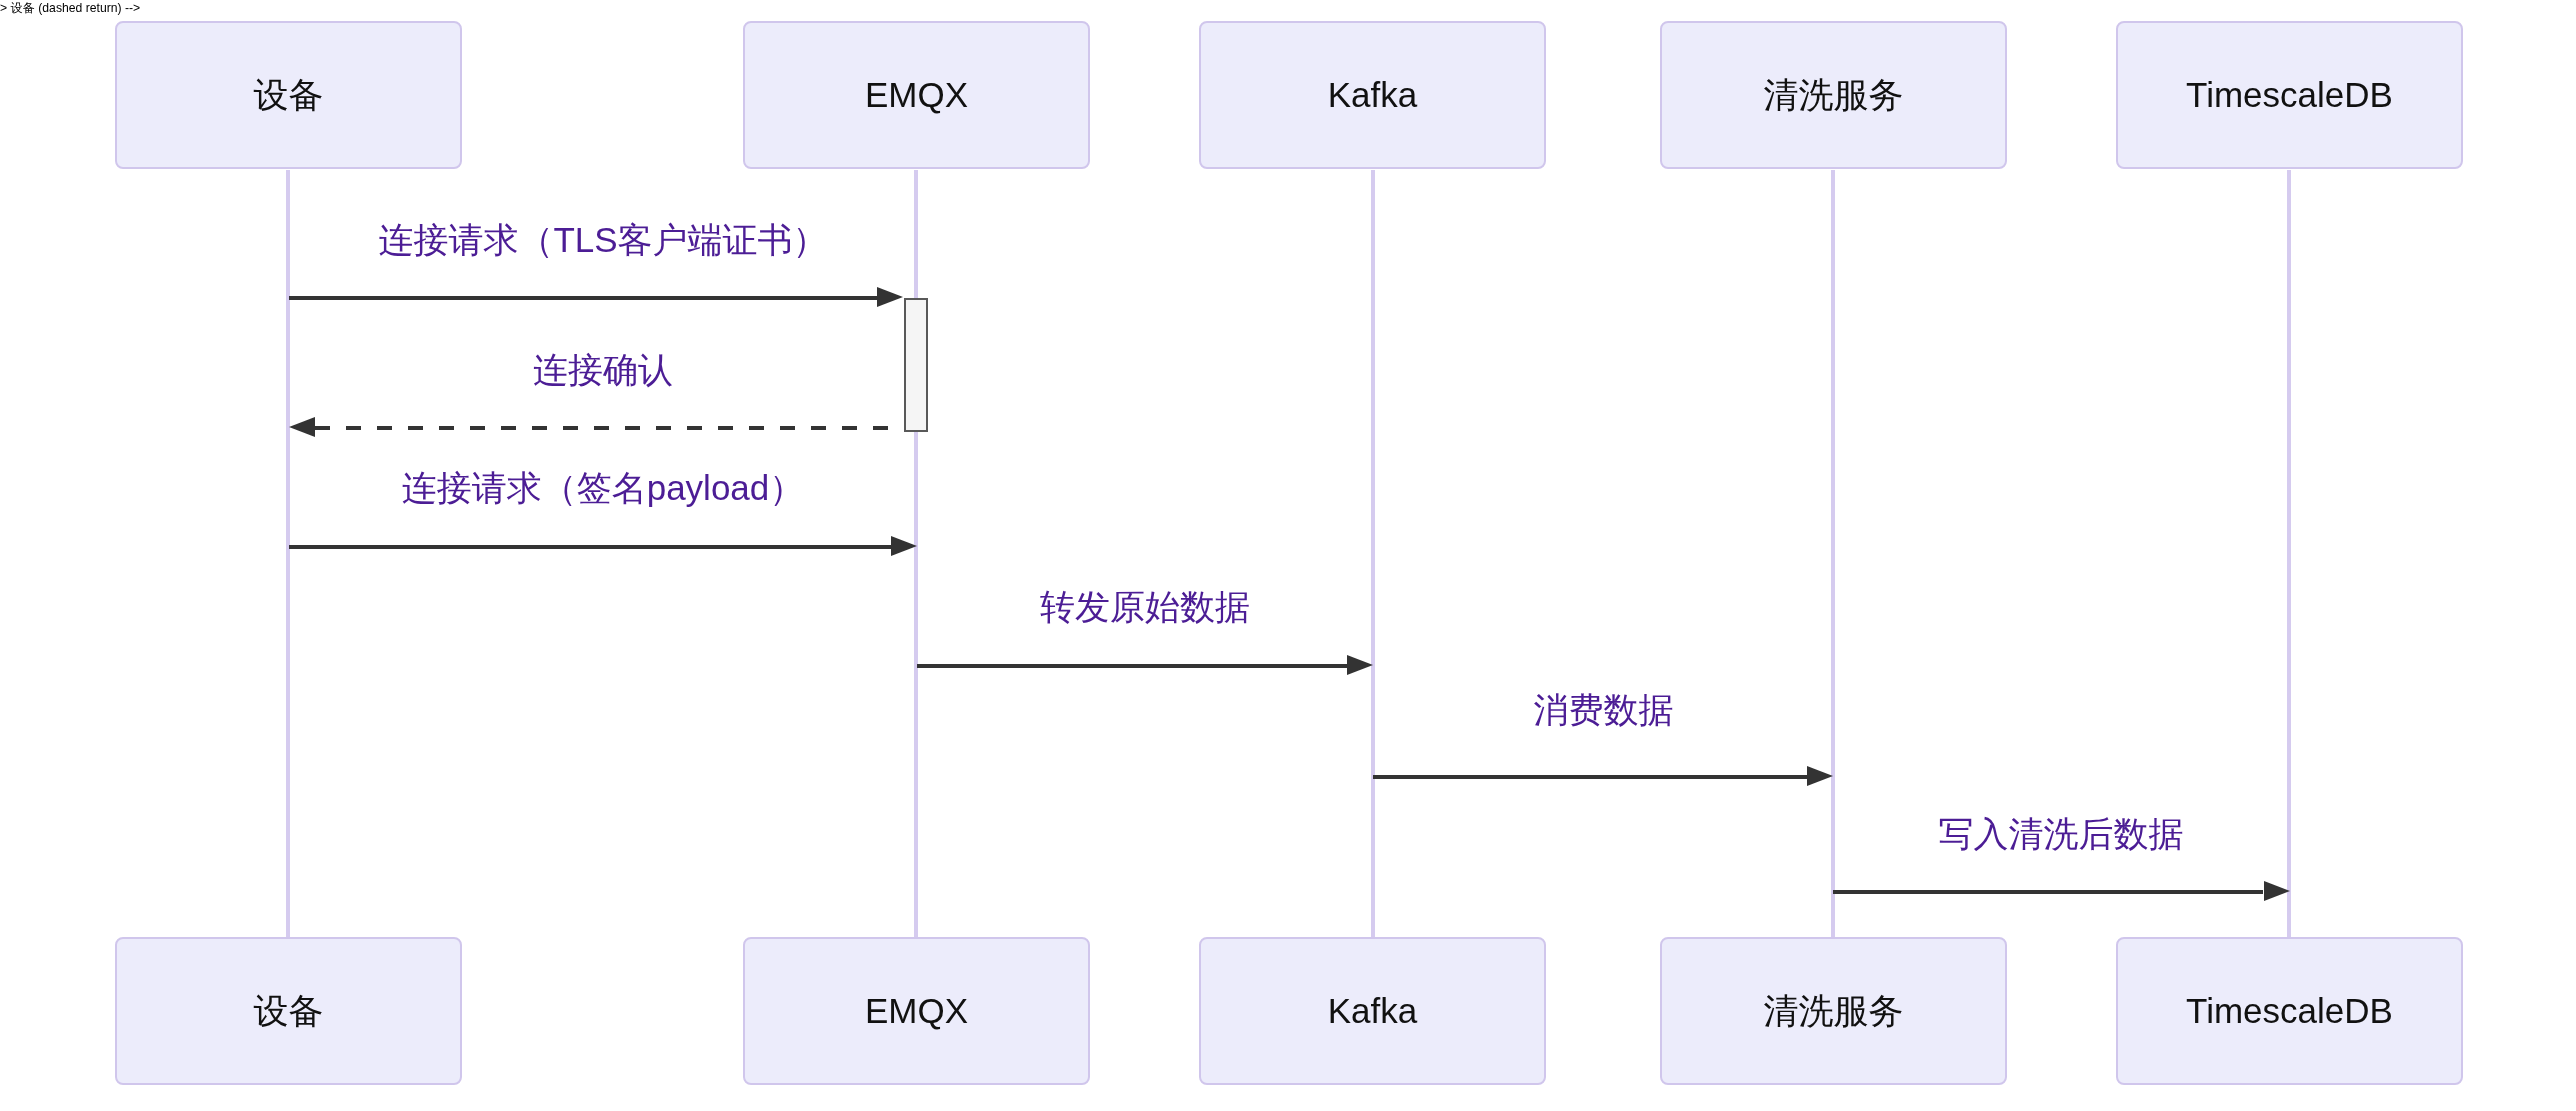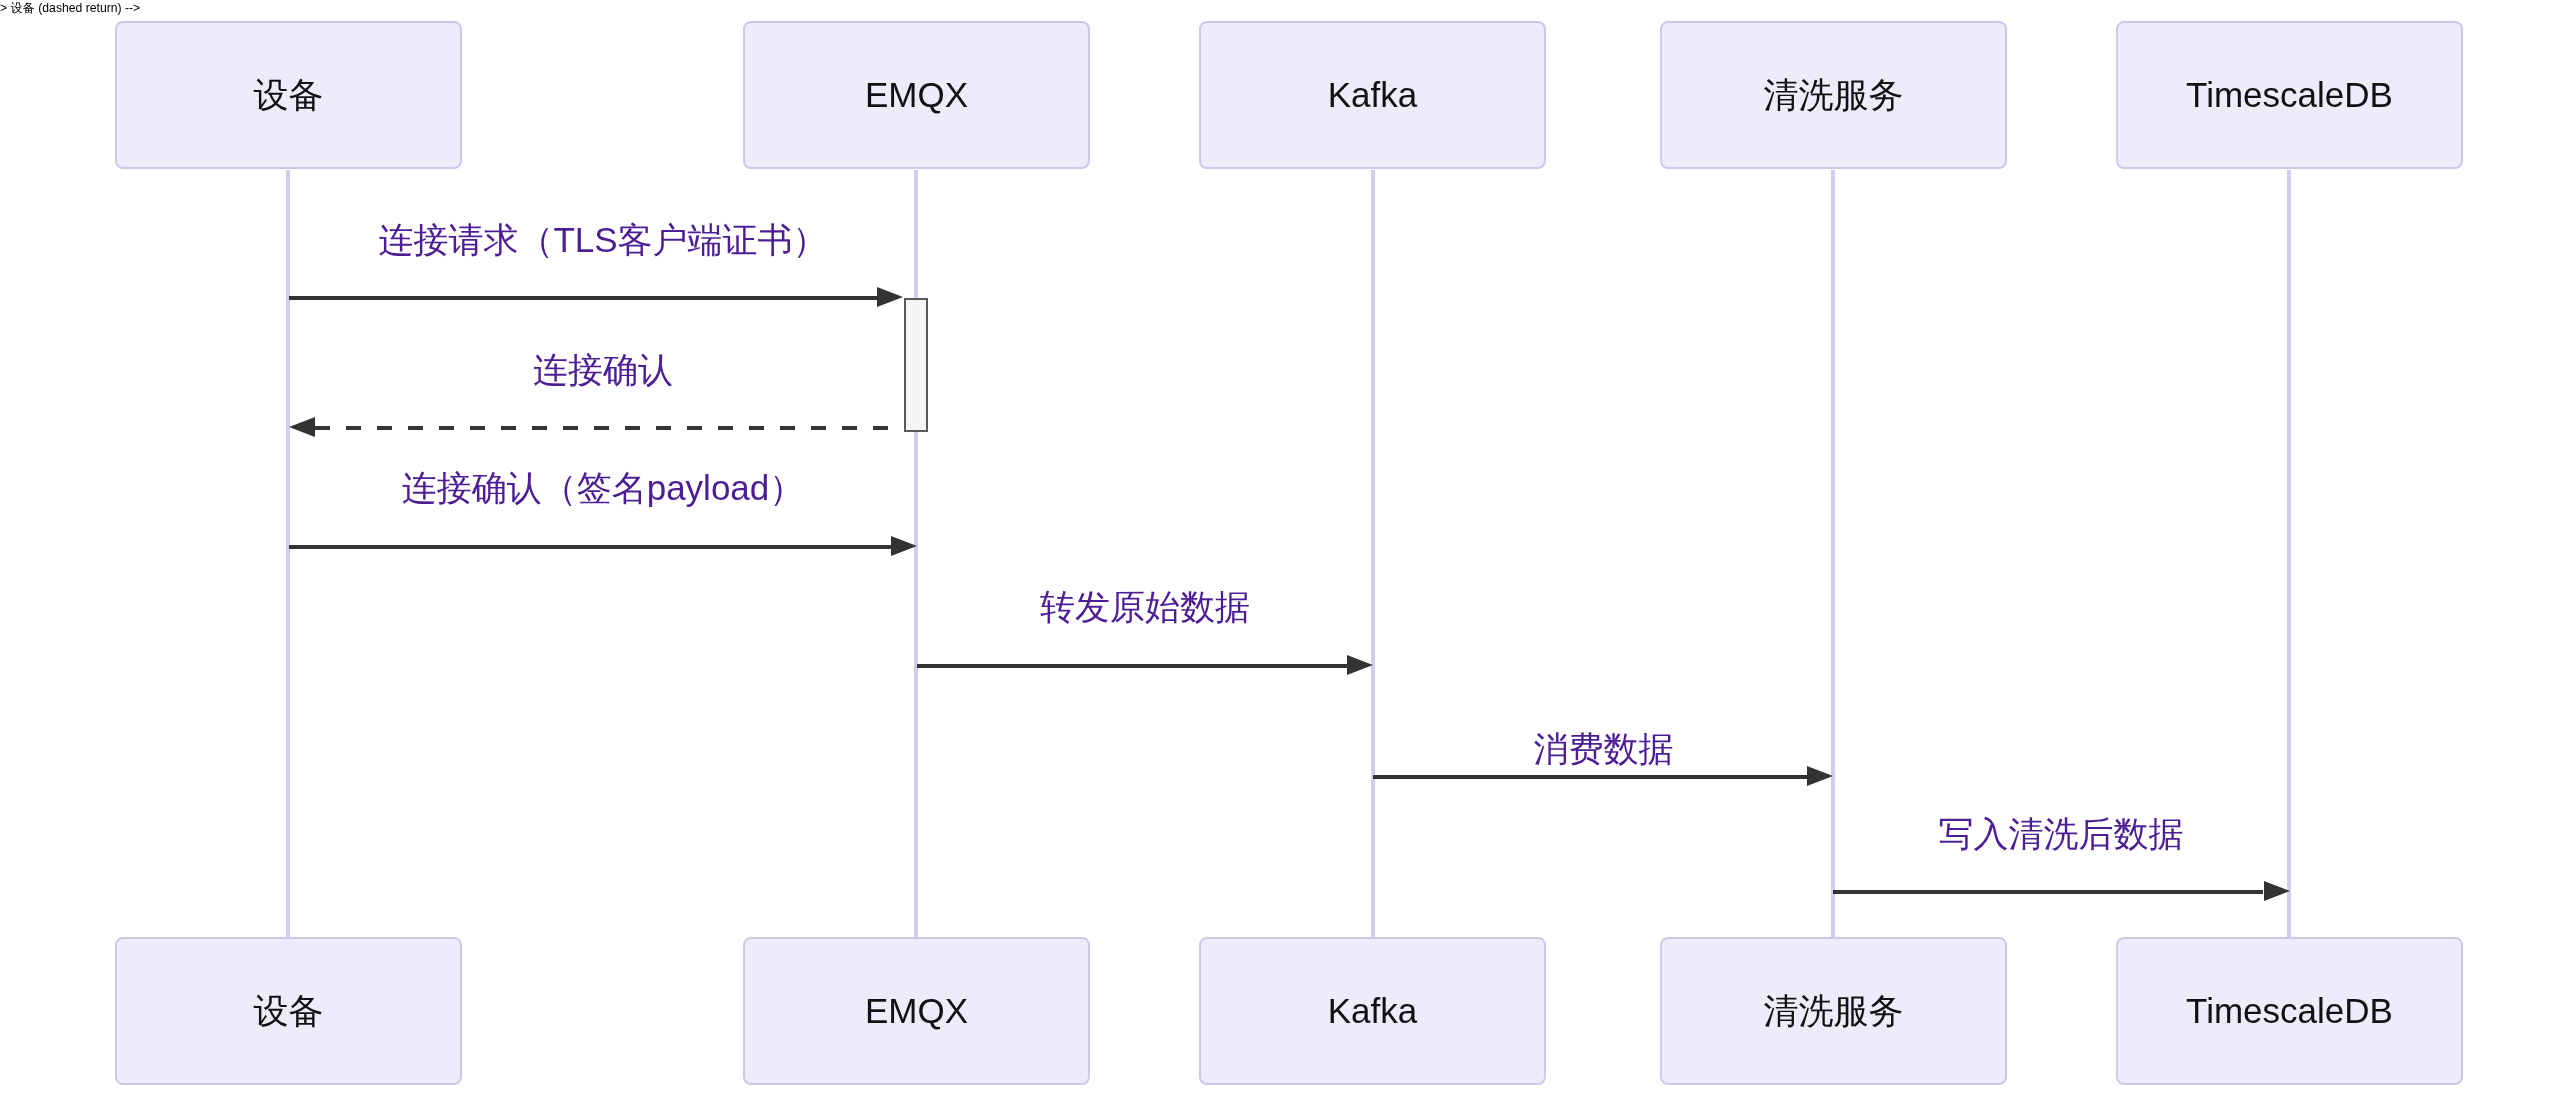--- a/index.html
+++ b/index.html
@@ -98,31 +98,31 @@
   <div class="msg-label" style="left:289px;top:220px;width:628px">连接请求（TLS客户端证书）</div>
   <div class="msg-line" style="left:289px;top:296px;width:588px"></div>
   <div class="arrowhead right" style="left:877px;top:287px"></div>
 
   &gt; 设备 (dashed return) --&gt;
   <div class="msg-label" style="left:289px;top:350px;width:628px">连接确认</div>
   <div class="msg-line dashed" style="left:315px;top:426px;width:589px"></div>
   <div class="arrowhead left" style="left:289px;top:417px"></div>
 
   
-  <div class="msg-label" style="left:289px;top:468px;width:628px">连接确认（签名payload）</div>
+  <div class="msg-label" style="left:289px;top:468px;width:628px">连接请求（签名payload）</div>
   <div class="msg-line" style="left:289px;top:545px;width:602px"></div>
   <div class="arrowhead right" style="left:891px;top:536px"></div>
 
   
   <div class="msg-label" style="left:917px;top:587px;width:456px">转发原始数据</div>
   <div class="msg-line" style="left:917px;top:664px;width:430px"></div>
   <div class="arrowhead right" style="left:1347px;top:655px"></div>
 
   
-  <div class="msg-label" style="left:1373px;top:729px;width:461px">消费数据</div>
+  <div class="msg-label" style="left:1373px;top:690px;width:461px">消费数据</div>
   <div class="msg-line" style="left:1373px;top:775px;width:435px"></div>
   <div class="arrowhead right" style="left:1807px;top:766px"></div>
 
   
   <div class="msg-label" style="left:1833px;top:814px;width:456px">写入清洗后数据</div>
   <div class="msg-line" style="left:1833px;top:890px;width:430px"></div>
   <div class="arrowhead right" style="left:2264px;top:881px"></div>
 
 </div>
 

